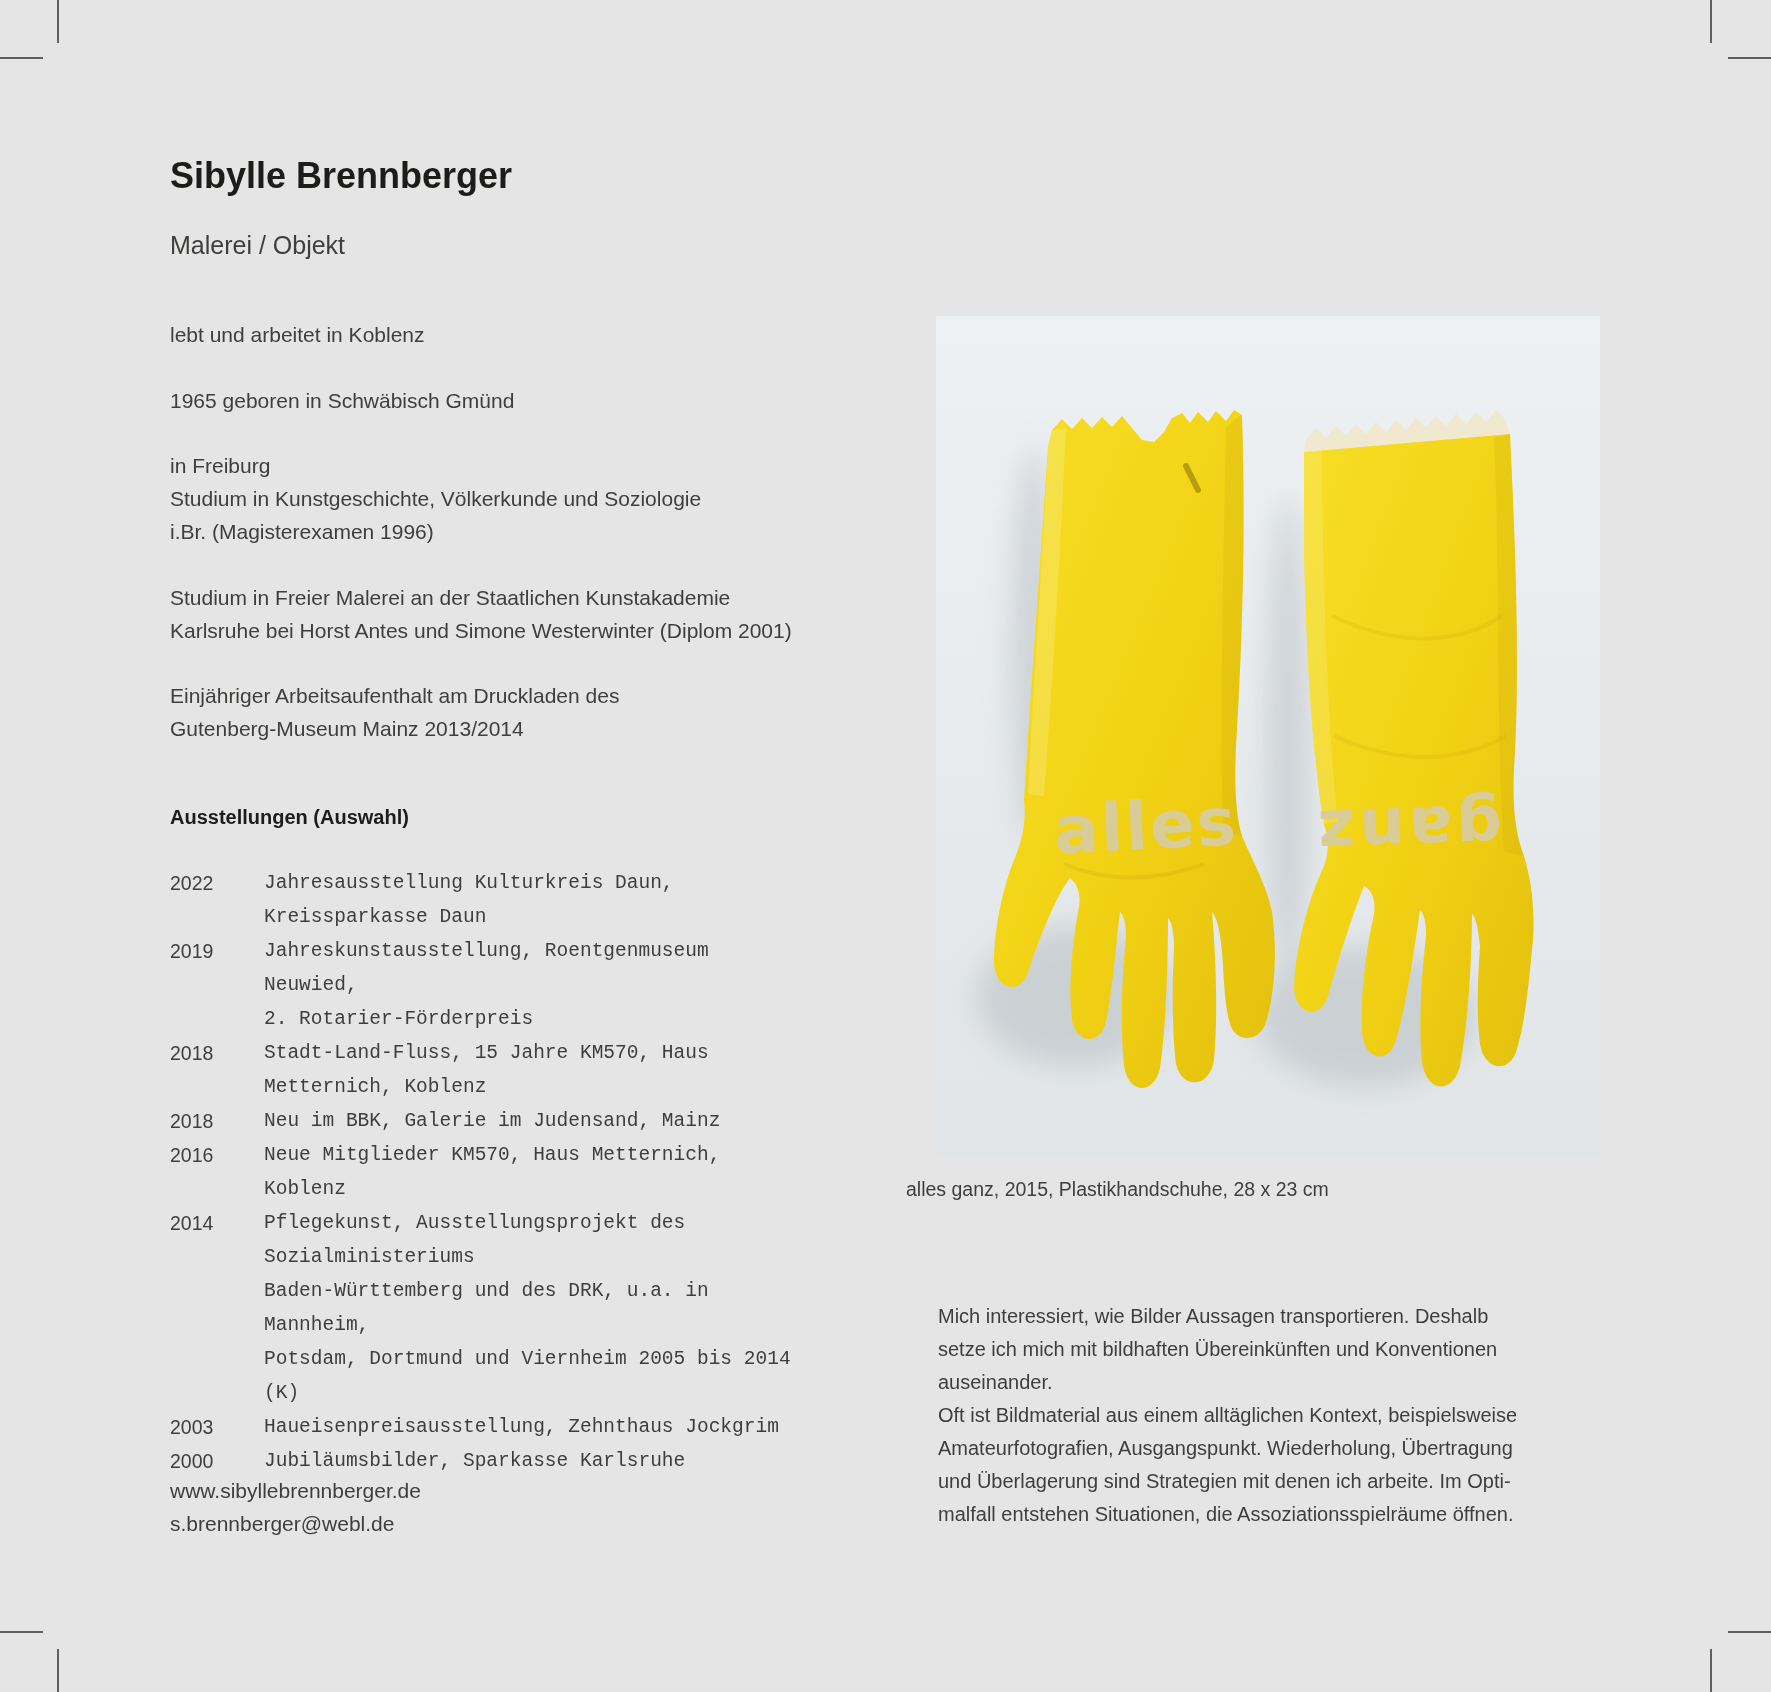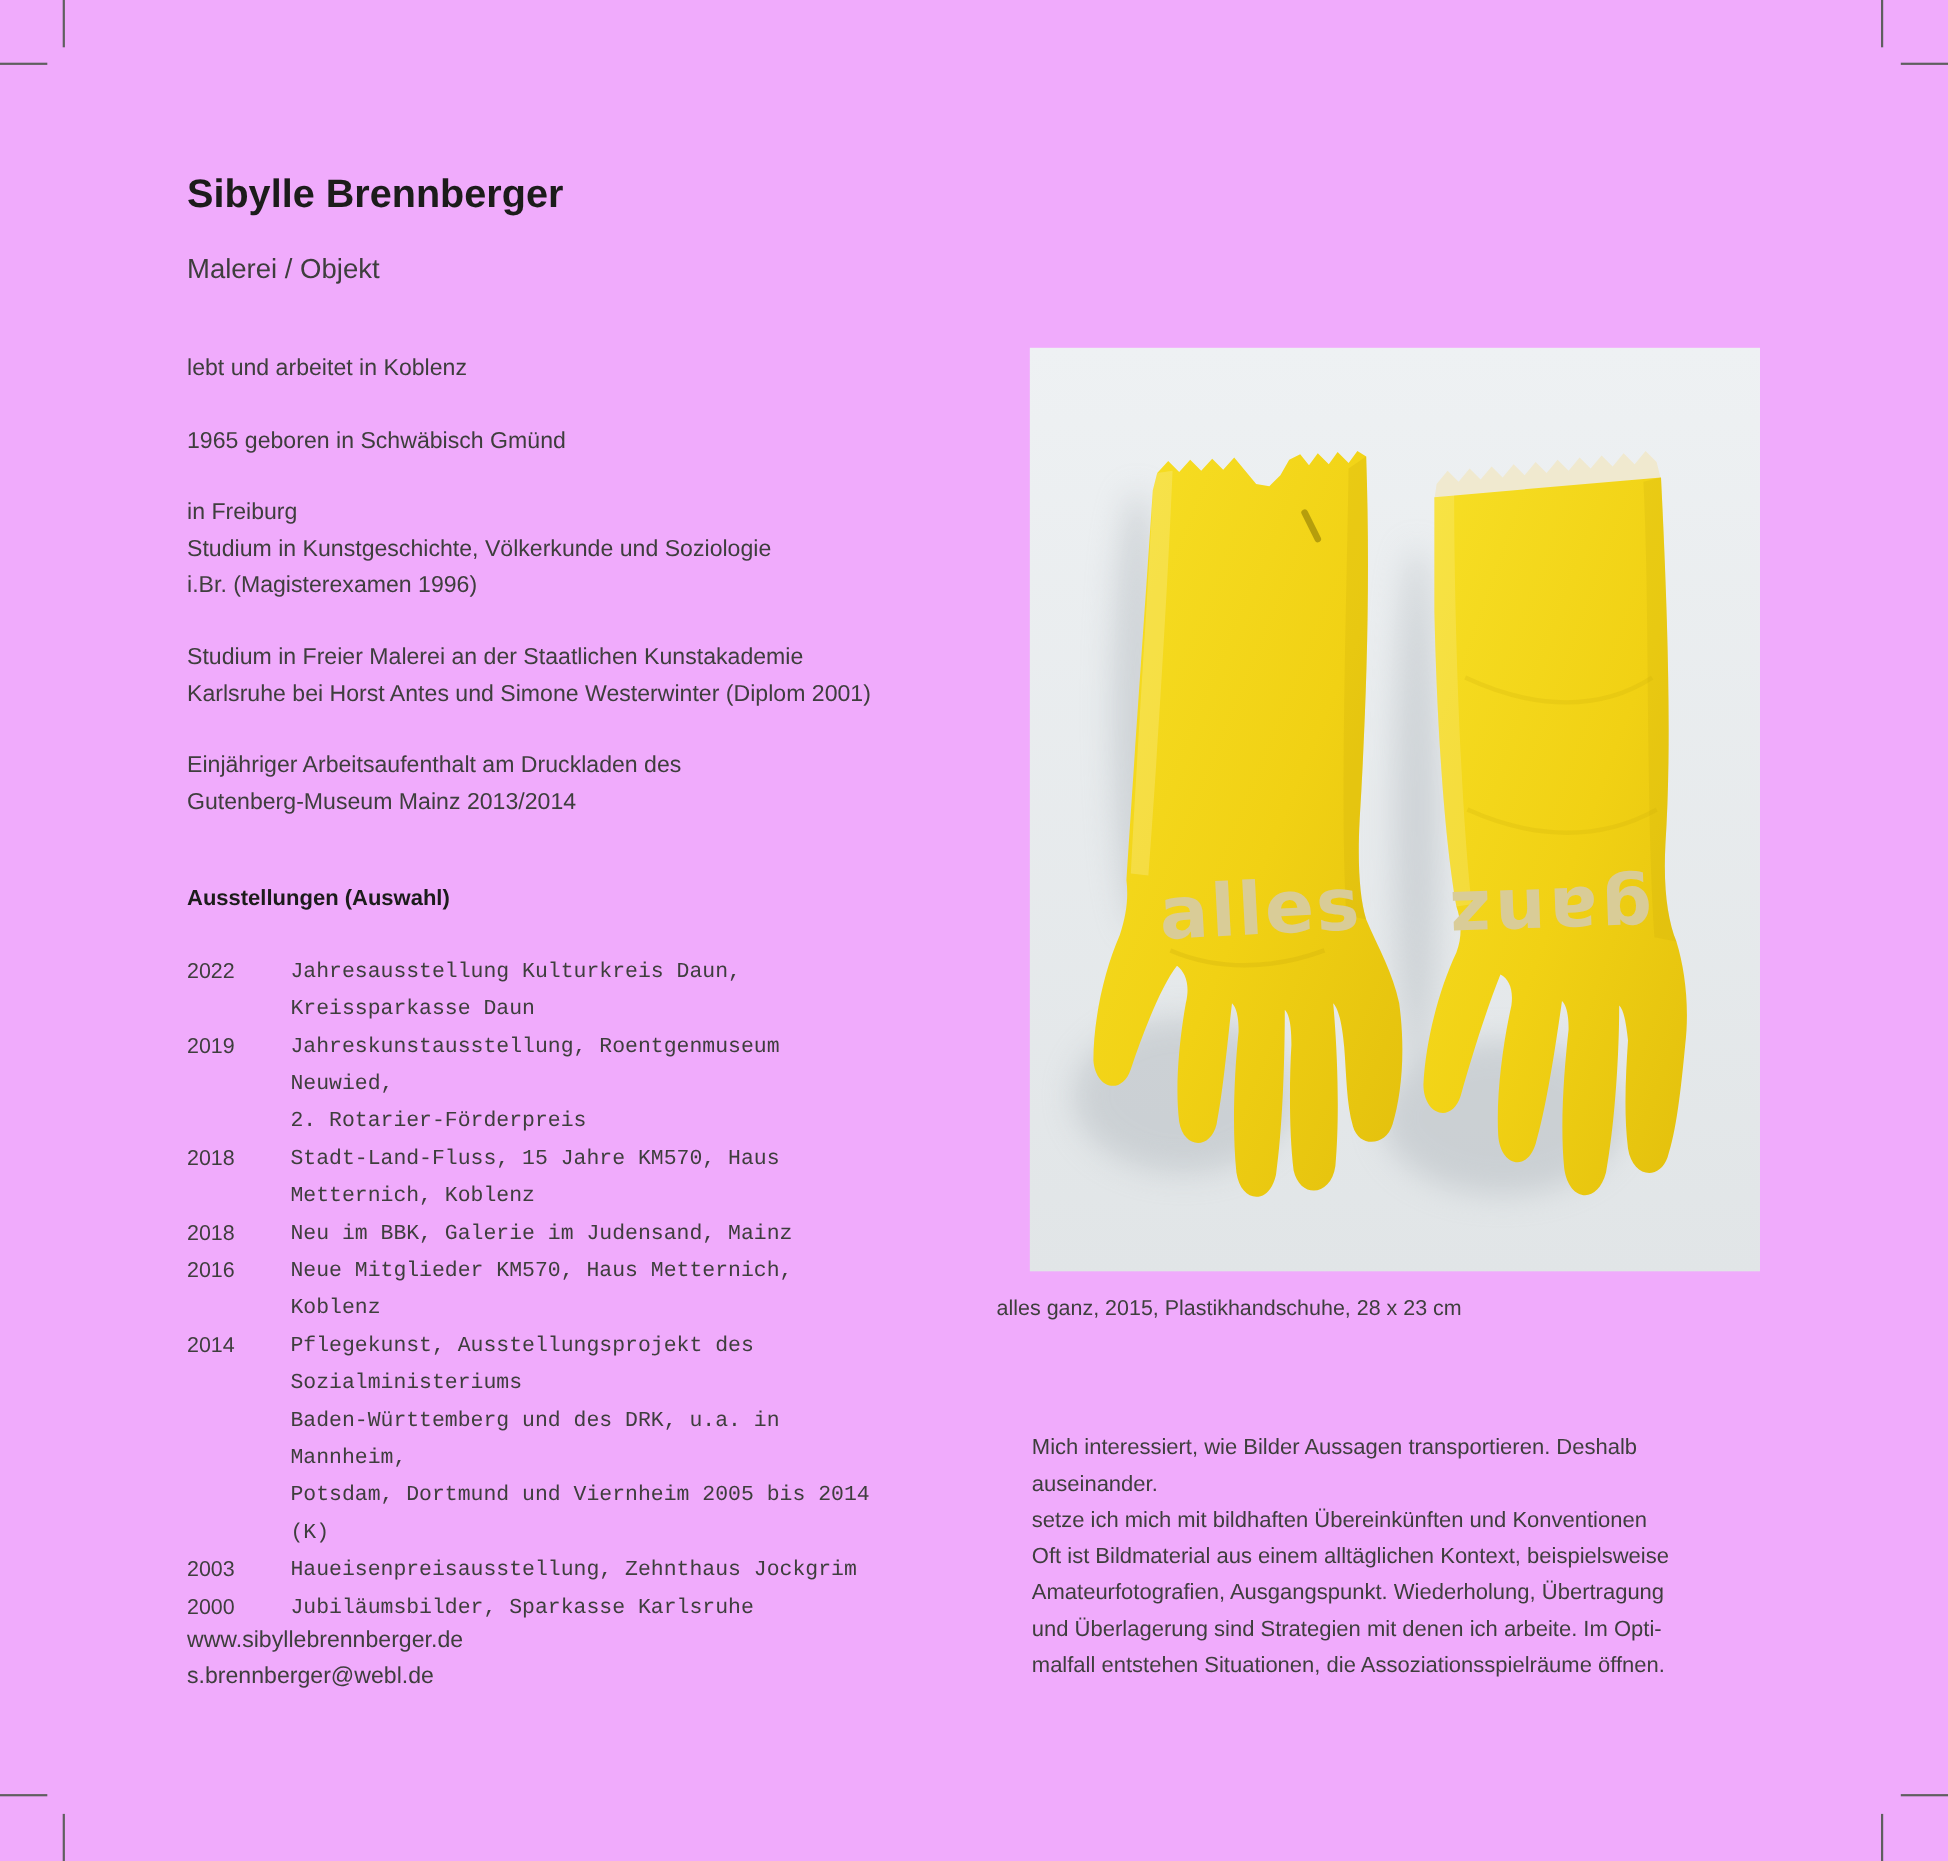--- a/index.html
+++ b/index.html
@@ -1,16 +1,16 @@
 <!DOCTYPE html>
 <html><head>
 <meta charset="utf-8">
 <style>
   html,body{margin:0;padding:0;background:#ffffff;}
-  .page{position:relative;width:1771px;height:1692px;background:#f0abfc;overflow:hidden;
+  .page{position:relative;width:1771px;height:1692px;background:#e5e5e5;overflow:hidden;
         font-family:"Liberation Sans","DejaVu Sans",sans-serif;color:#3e3e3d;}
   .cm{position:absolute;background:#5f5f5f;}
 
   
   .title{position:absolute;left:170px;top:155px;font-size:36px;font-weight:bold;color:#1c1c1b;letter-spacing:0;}
   .subtitle{position:absolute;left:170px;top:231px;font-size:25px;color:#3e3e3d;}
   .bioline{font-size:21px;line-height:33px;color:#3e3e3d;}
   .blk{position:absolute;left:170px;}
   .b-res{top:318px;}
   .b-birth{top:384px;}
@@ -221,21 +221,21 @@
 
         <text x="378" y="536" font-size="64" font-weight="bold" letter-spacing="4" font-family="DejaVu Sans, Liberation Sans, sans-serif" transform="rotate(178 472 514)" fill="#d9cc97">ganz</text>
       </g>
     </svg>
   </div>
 
   <div class="caption">alles ganz, 2015, Plastikhandschuhe, 28 x 23 cm</div>
 
   <div class="statement">
     <div class="st-line">Mich interessiert, wie Bilder Aussagen transportieren. Deshalb</div>
+    <div class="st-line">setze ich mich mit bildhaften Übereinkünften und Konventionen</div>
     <div class="st-line">auseinander.</div>
-    <div class="st-line">setze ich mich mit bildhaften Übereinkünften und Konventionen</div>
     <div class="st-line">Oft ist Bildmaterial aus einem alltäglichen Kontext, beispielsweise</div>
     <div class="st-line">Amateurfotografien, Ausgangspunkt. Wiederholung, Übertragung</div>
     <div class="st-line">und Überlagerung sind Strategien mit denen ich arbeite. Im Opti-</div>
     <div class="st-line">malfall entstehen Situationen, die Assoziationsspielräume öffnen.</div>
   </div>
 
 </div>
 
 </body></html>

